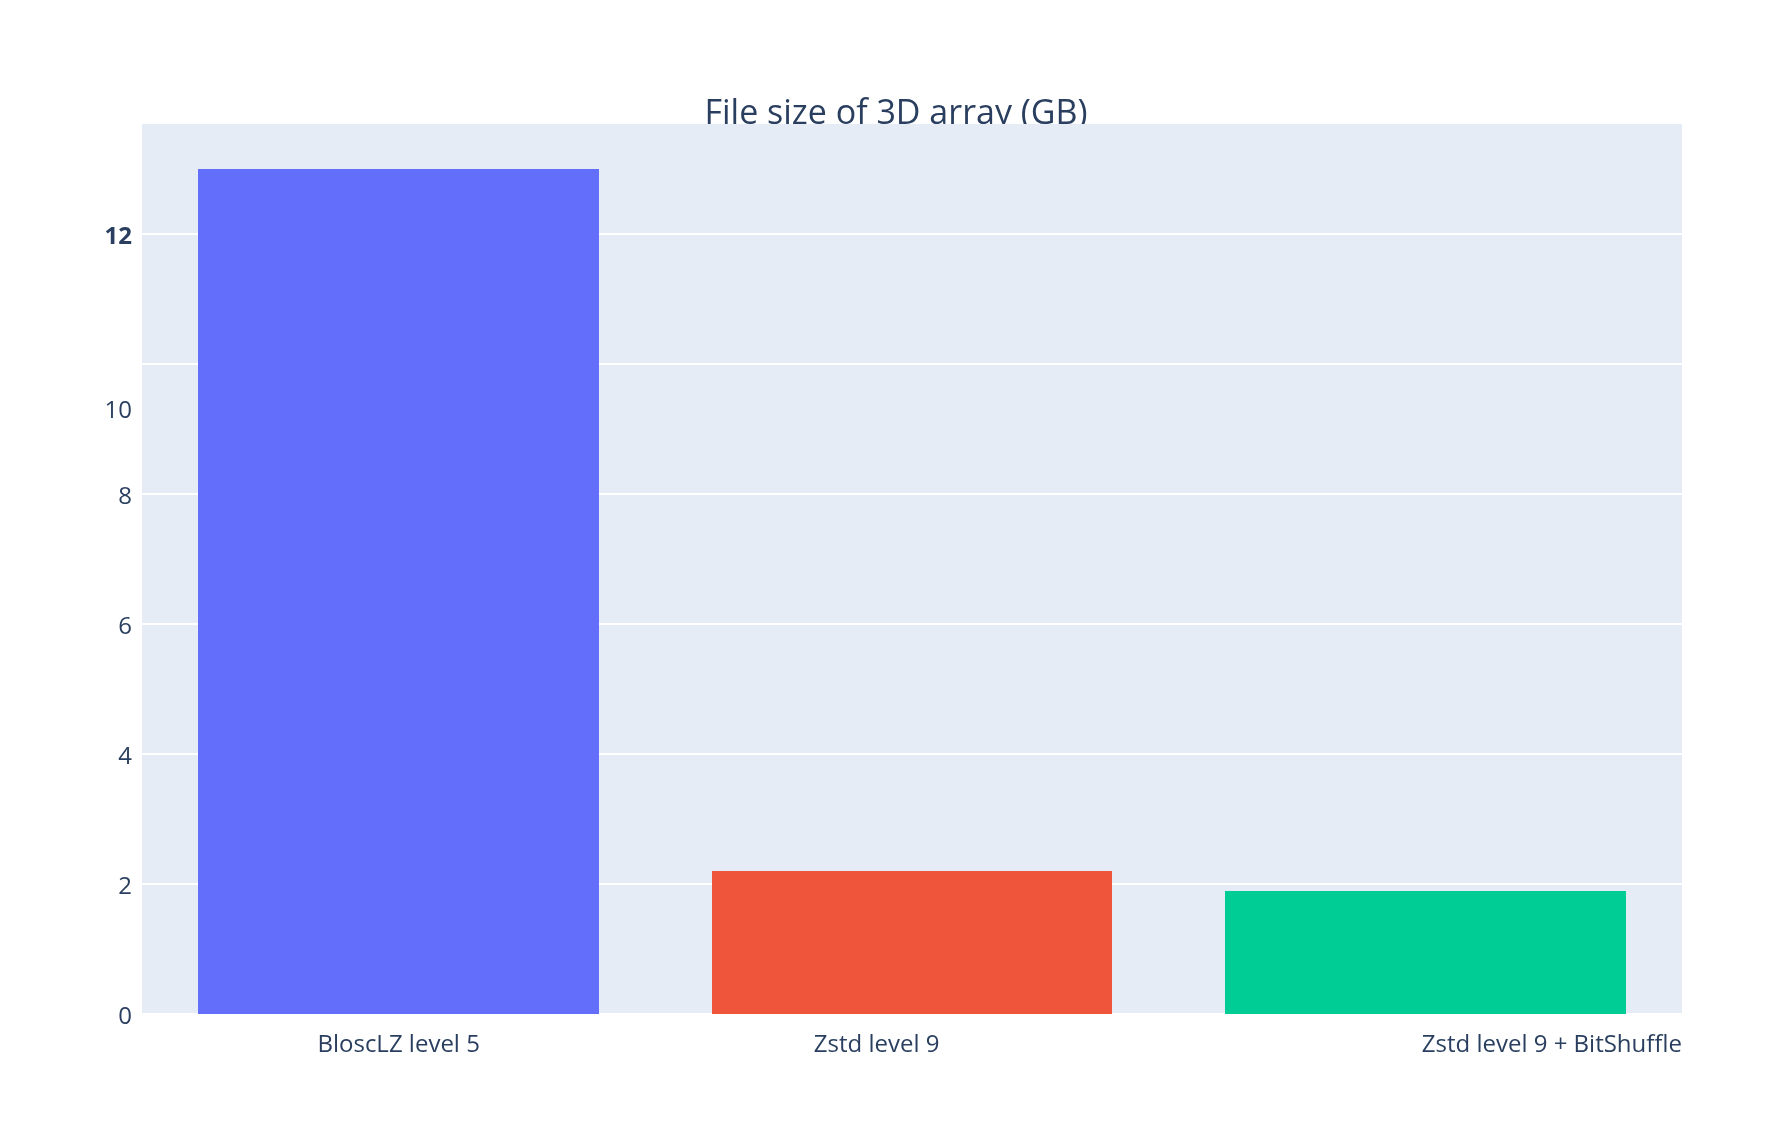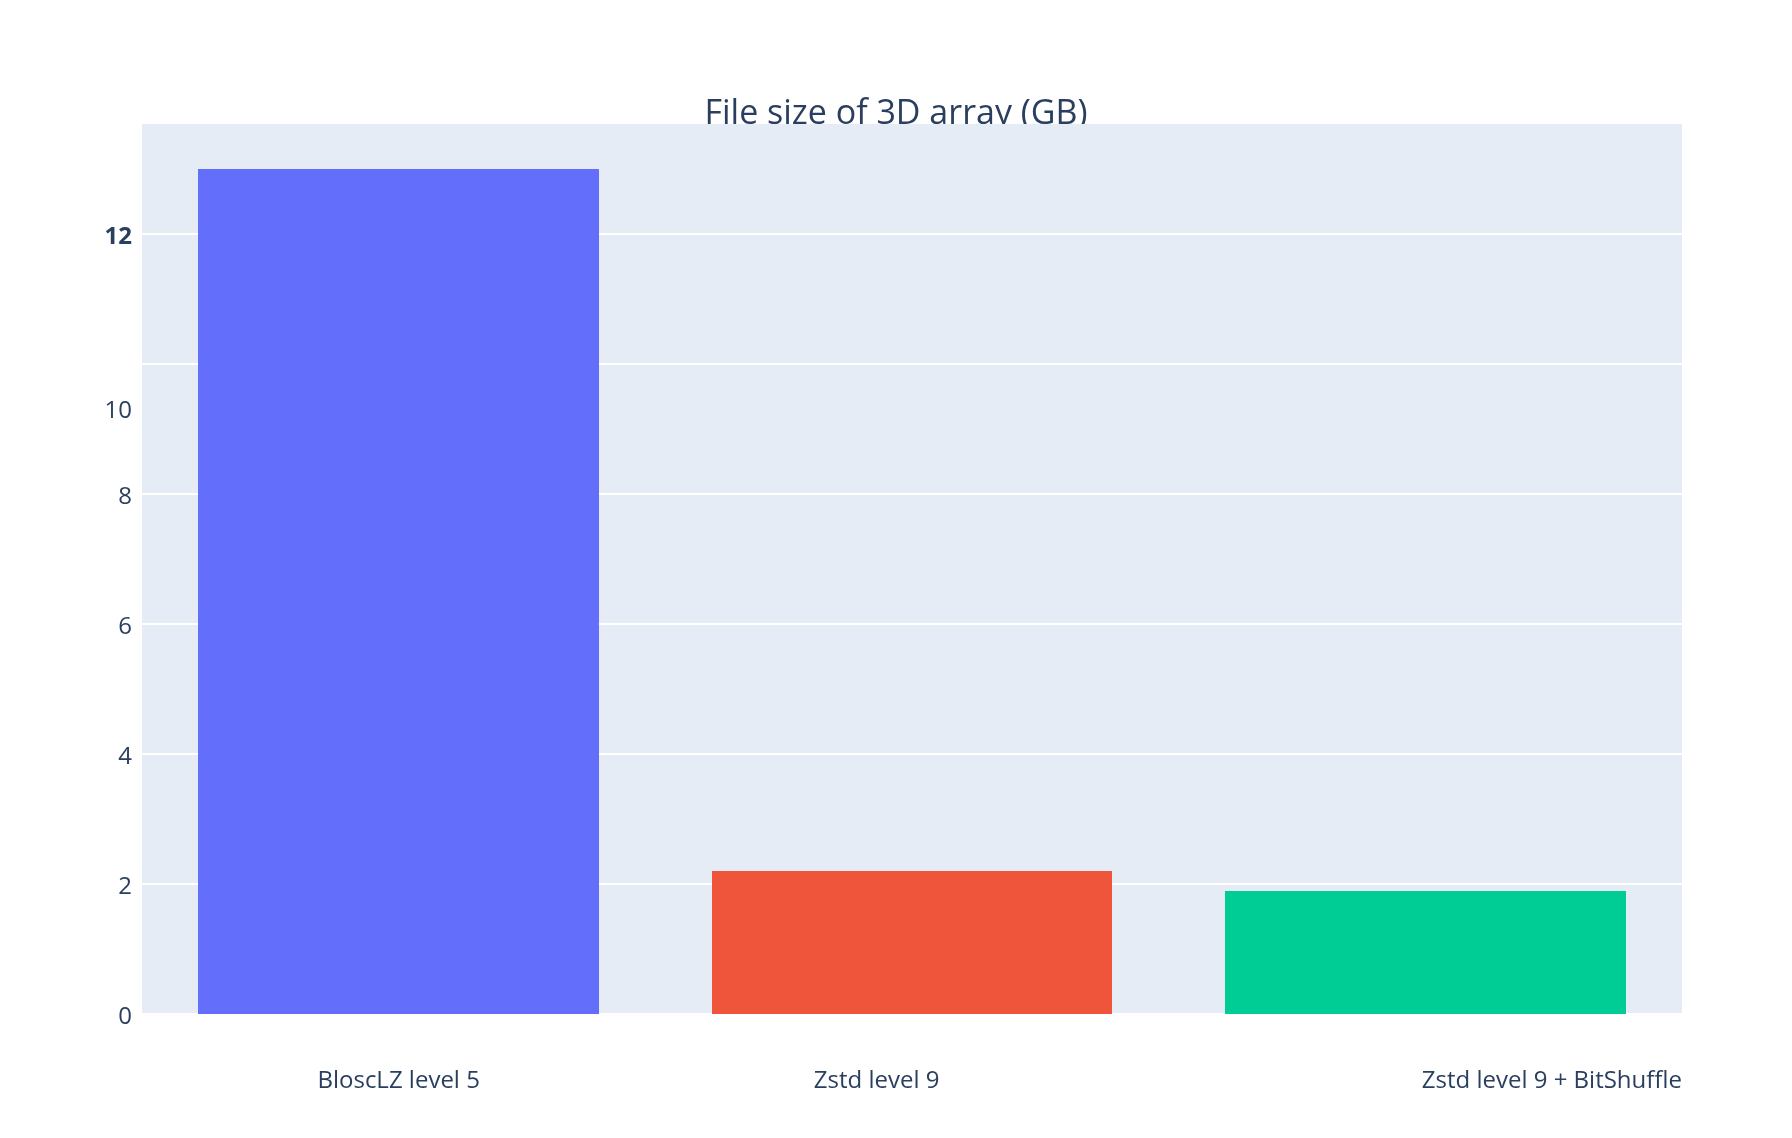--- a/index.html
+++ b/index.html
@@ -52,21 +52,20 @@
     font-size: 24px;
     color: #2a3f5f;
     transform: translateY(-50%);
   }
   .x-tick-label {
     position: absolute;
     top: 1026px;
     font-size: 24px;
     color: #2a3f5f;
     text-align: center;
-    margin-top: 36px;
   }
   .bar {
     position: absolute;
     bottom: 0;
   }
 </style>
 </head>
 <body>
 
 <div class="chart-container">

